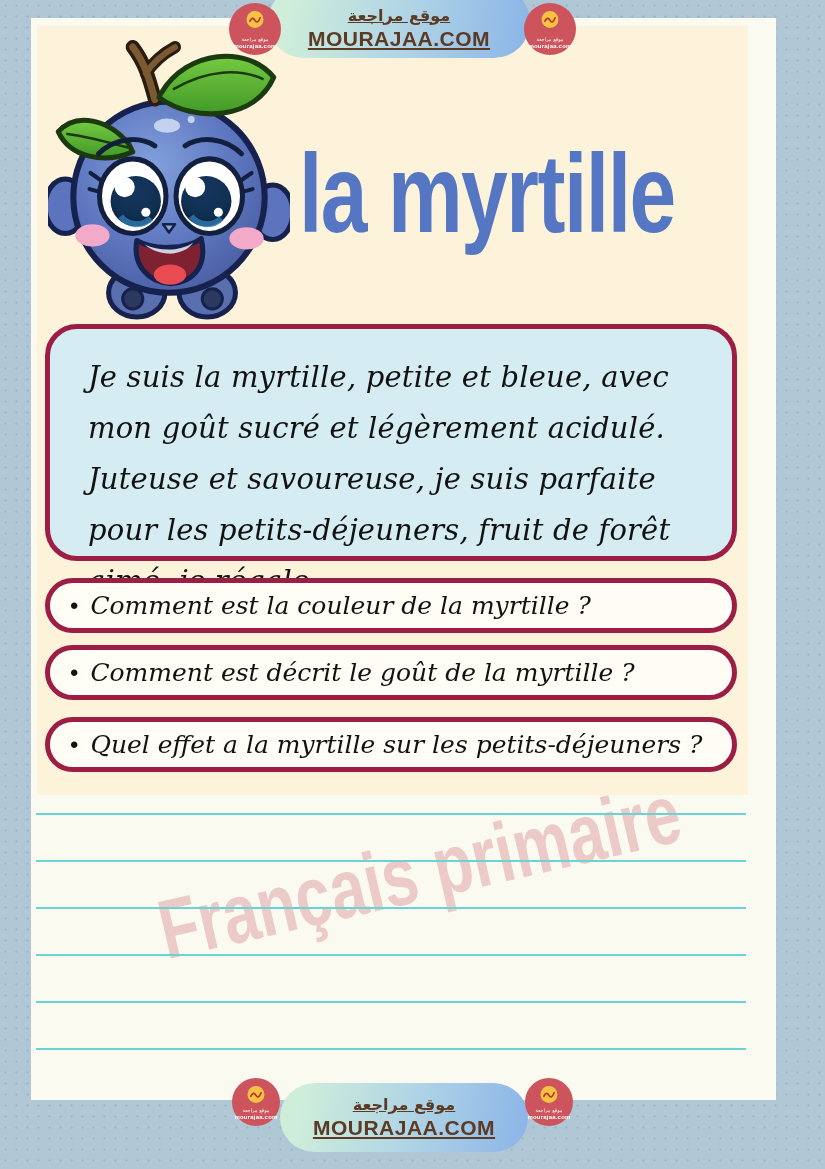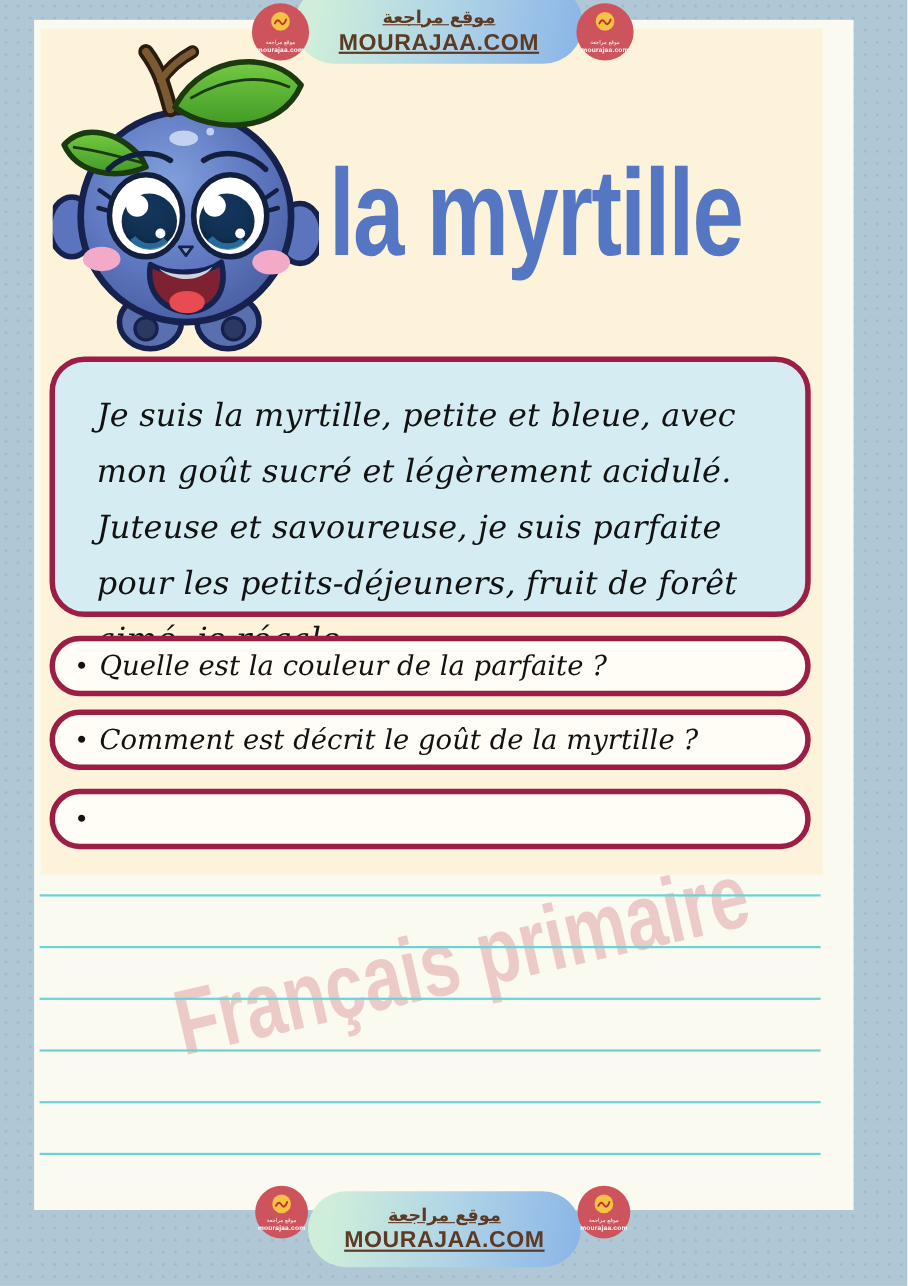--- a/index.html
+++ b/index.html
@@ -210,28 +210,29 @@
   </svg>
 
   <h1 class="page-title"><span>la myrtille</span></h1>
 
   <div class="reading-box">
     <p class="reading-text">Je suis la myrtille, petite et bleue, avec mon goût sucré et légèrement acidulé. Juteuse et savoureuse, je suis parfaite pour les petits-déjeuners, fruit de forêt aimé, je régale.</p>
   </div>
 
   <div class="question-box q1">
     <span class="q-bullet">•</span>
-    <span class="q-text">Quelle est la couleur de la parfaite ?</span>
+    <span class="q-text">Comment est la couleur de la myrtille ?</span>
   </div>
   <div class="question-box q2">
     <span class="q-bullet">•</span>
     <span class="q-text">Comment est décrit le goût de la myrtille ?</span>
   </div>
   <div class="question-box q3">
     <span class="q-bullet">•</span>
+    <span class="q-text">Quel effet a la myrtille sur les petits-déjeuners ?</span>
   </div>
 
   <div class="banner banner-bottom">
     <div class="banner-ar">موقع مراجعة</div>
     <div class="banner-en">MOURAJAA.COM</div>
   </div>
 
   <div class="logo-badge logo-f-left">
     <div class="logo-sun">
       <svg viewBox="0 0 20 20">

